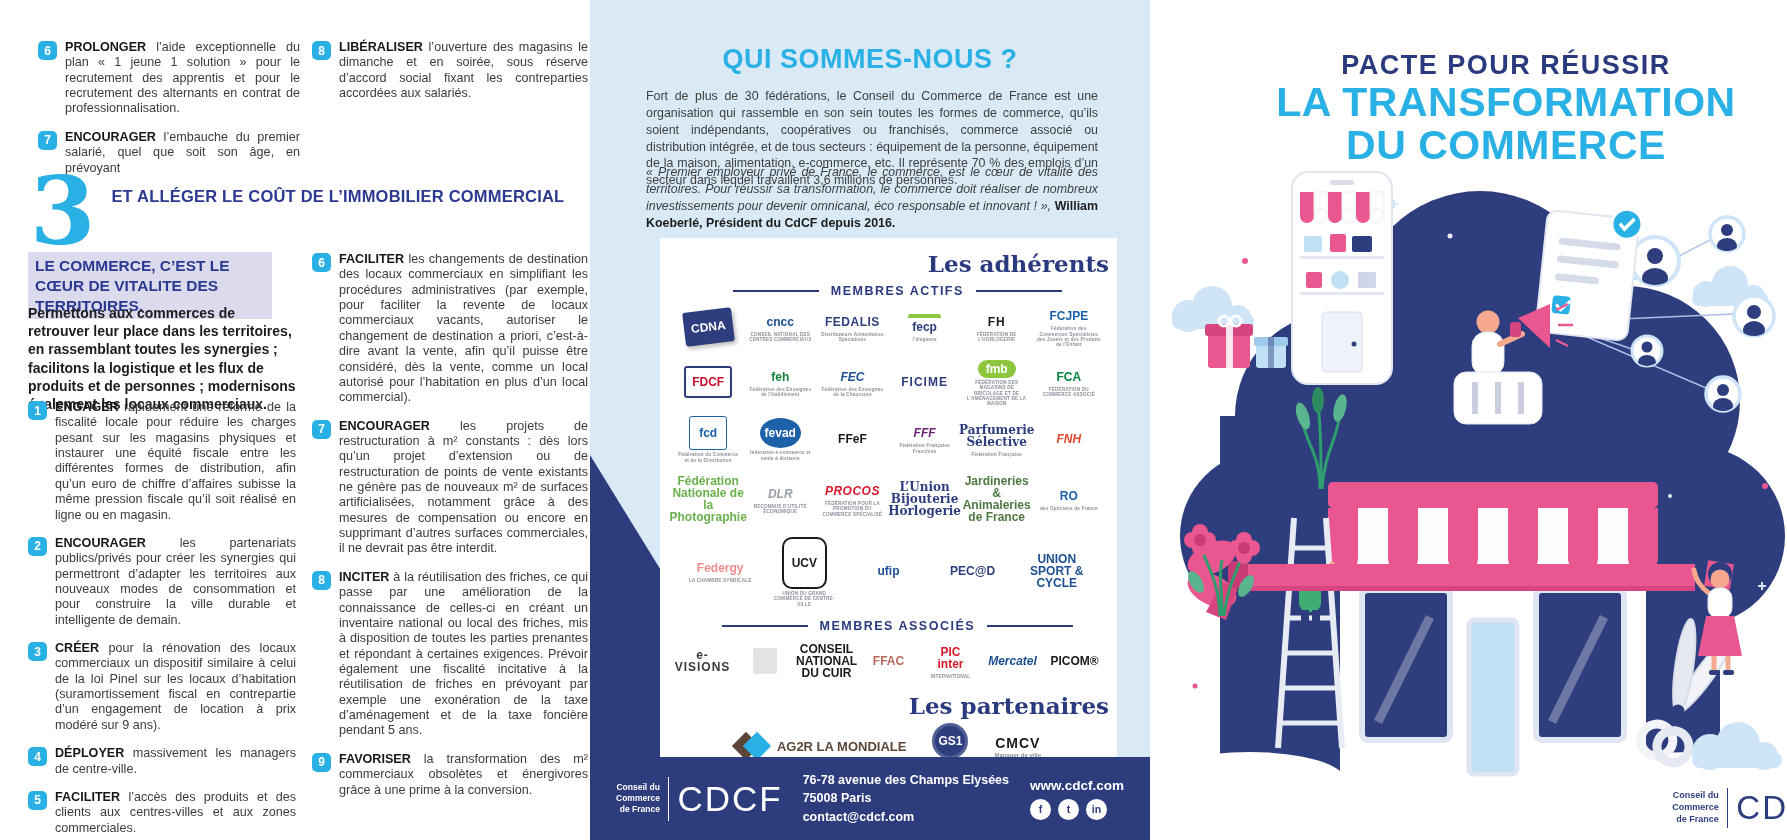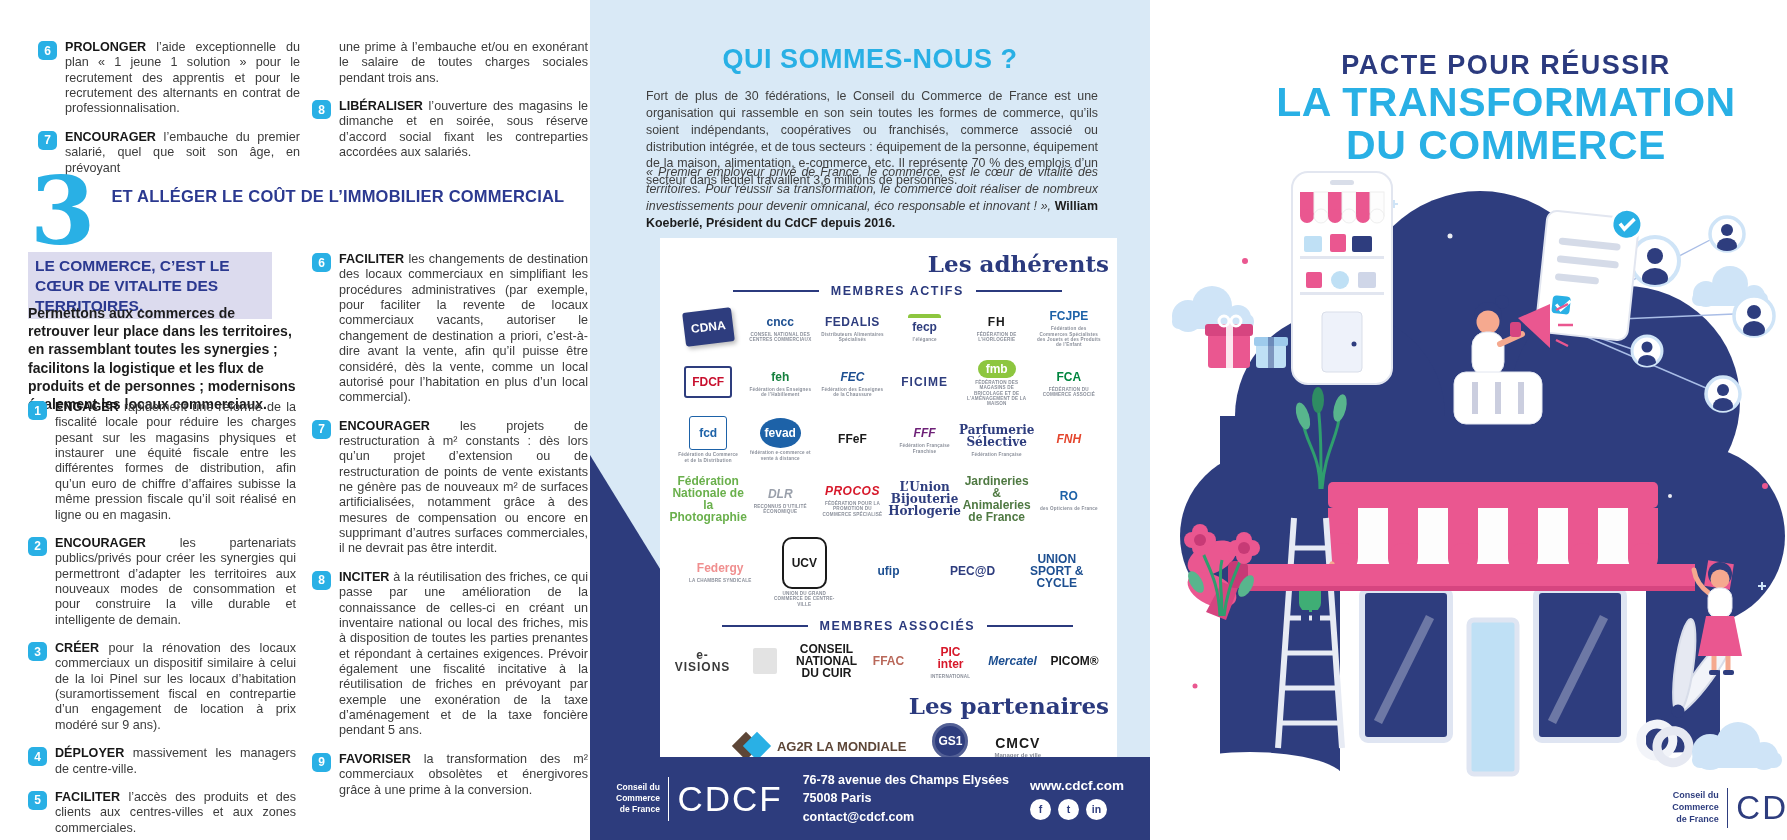--- a/index.html
+++ b/index.html
@@ -98,21 +98,20 @@
           <p class="itxt"><b>PROLONGER</b> <span>l’aide exceptionnelle du plan « 1 jeune 1 solution » pour le recrutement des apprentis et pour le recrutement des alternants en contrat de professionnalisation.</span></p>
         </div>
 
         <div class="item">
           <span class="badge">7</span>
           <p class="itxt"><b>ENCOURAGER</b> <span>l’embauche du premier salarié, quel que soit son âge, en prévoyant</span></p>
         </div>
       </div>
 
     <div class="col top-col2">
-      <p class="cont">une prime à l’embauche et/ou en exonérant le salaire de toutes charges sociales pendant trois ans.</p>
       <div>
 
           <div class="item">
             <span class="badge">8</span>
             <p class="itxt"><b>LIBÉRALISER</b> <span>l’ouverture des magasins le dimanche et en soirée, sous réserve d’accord social fixant les contreparties accordées aux salariés.</span></p>
           </div>
         </div>
     </div>
 
     <div class="sec3">

